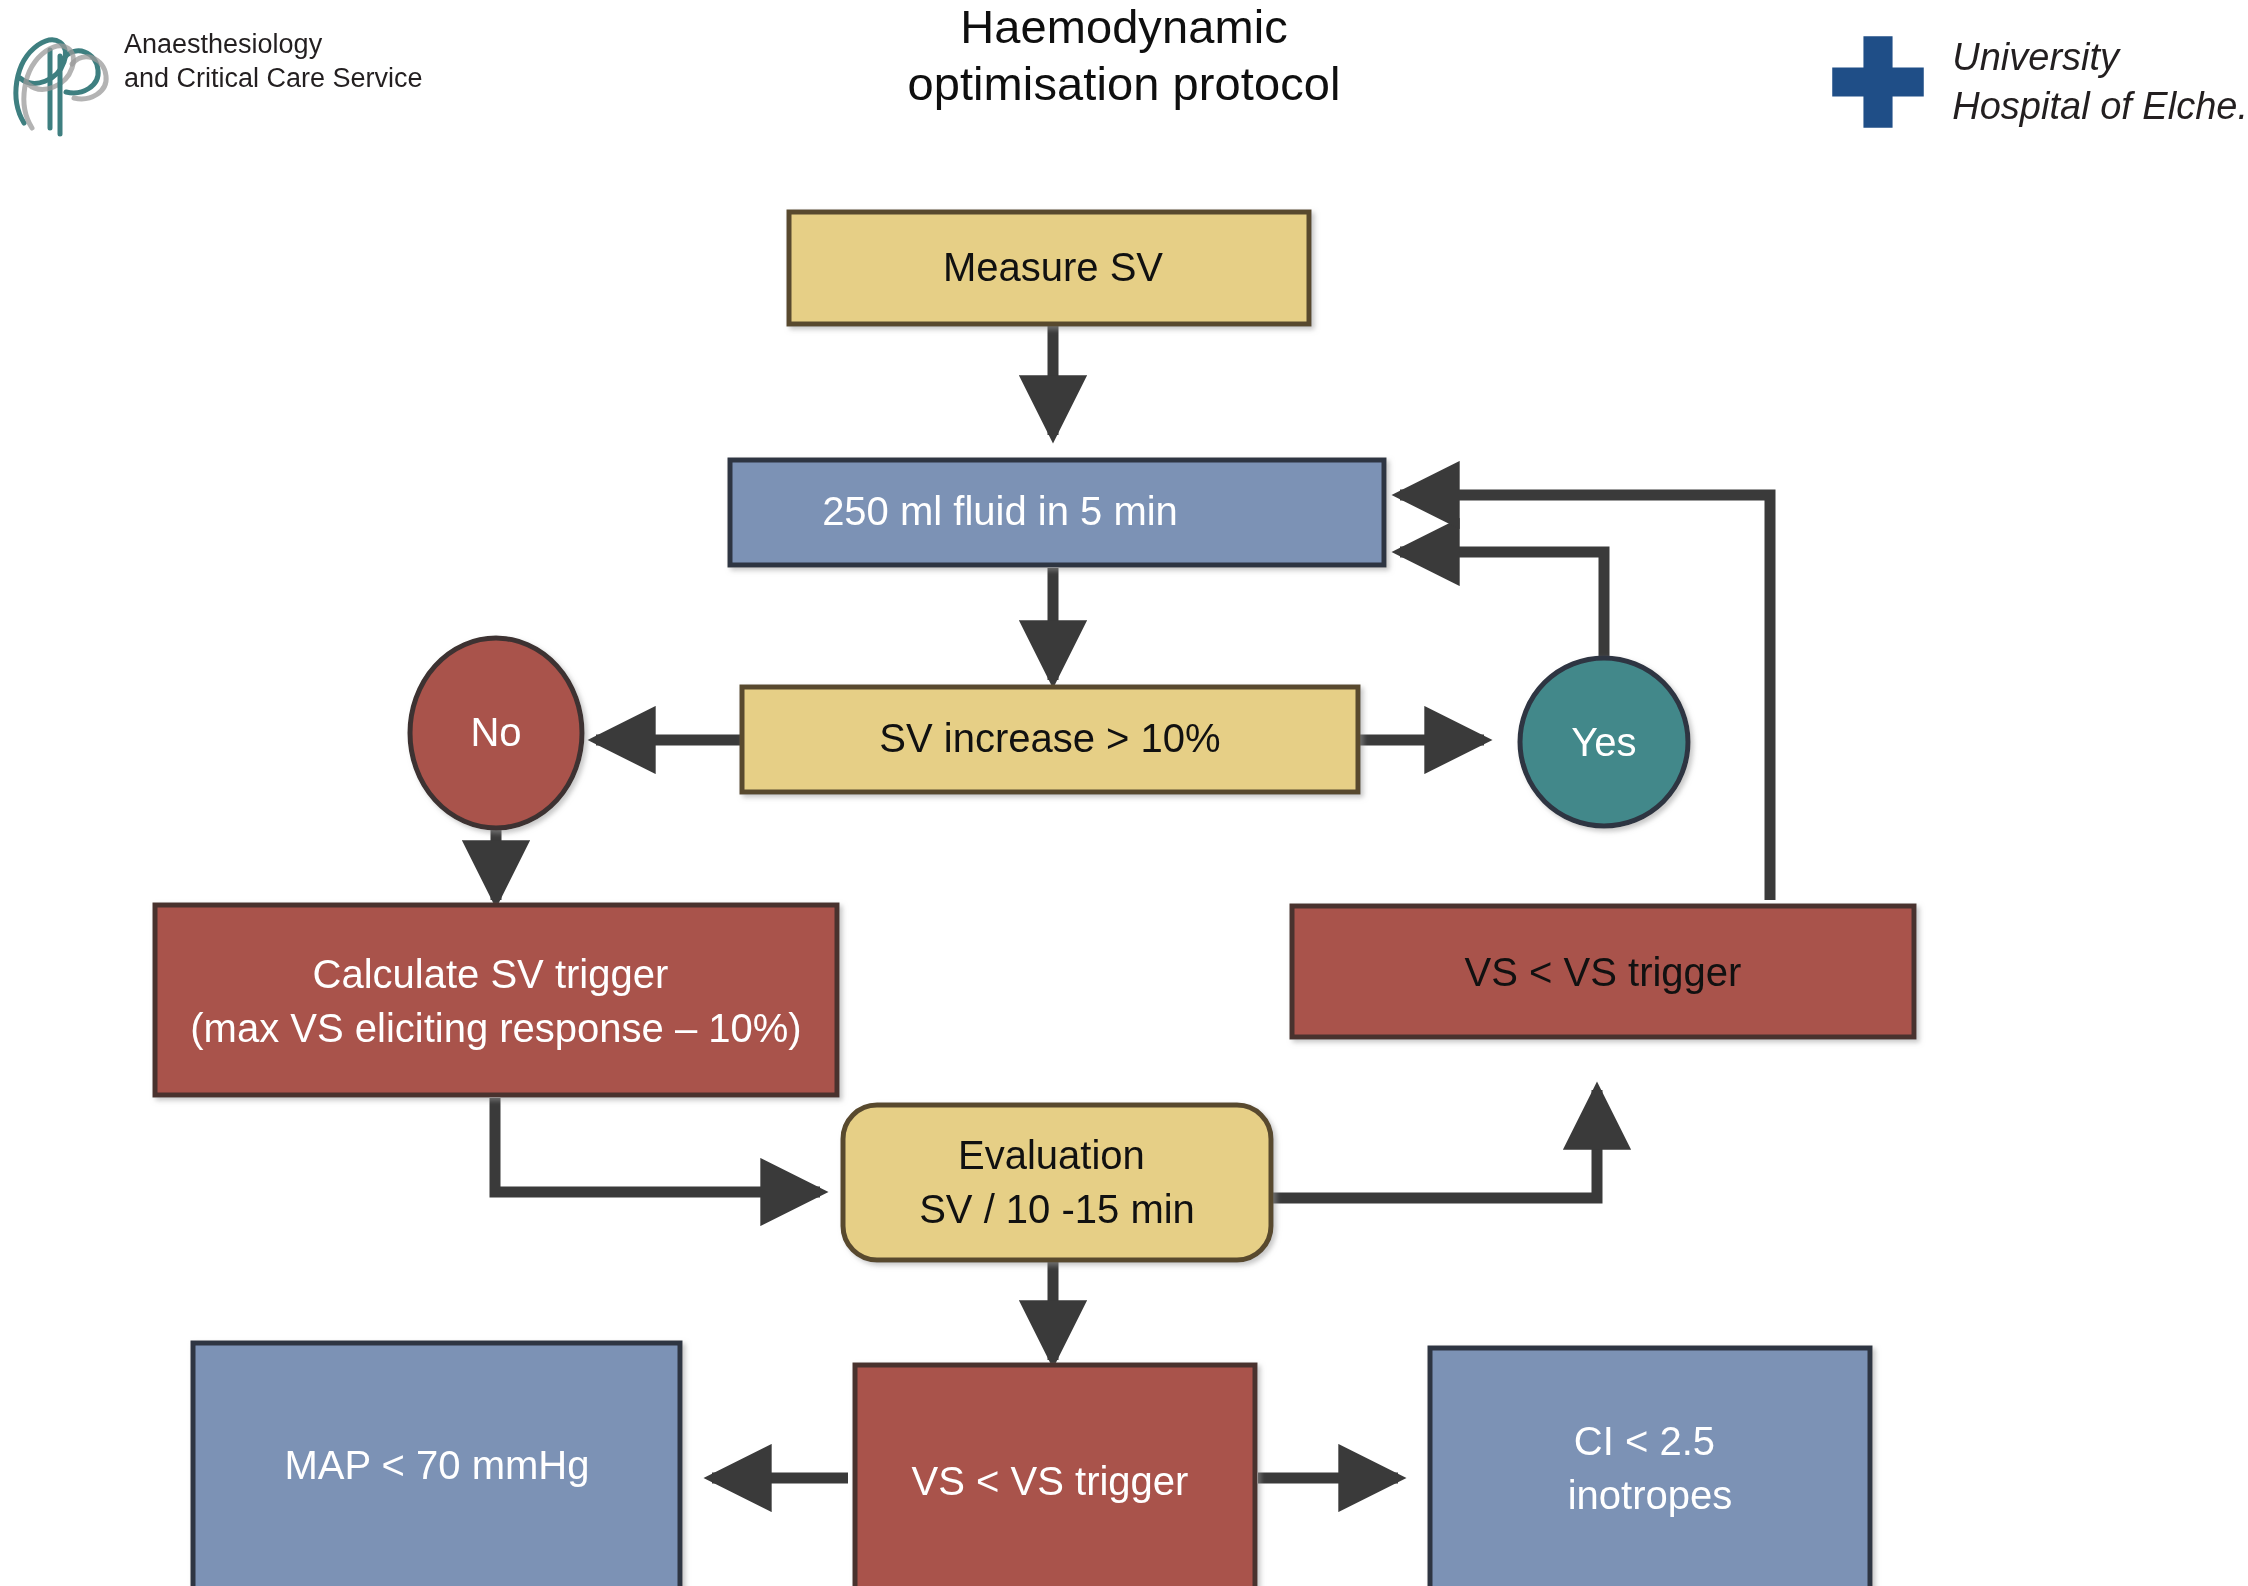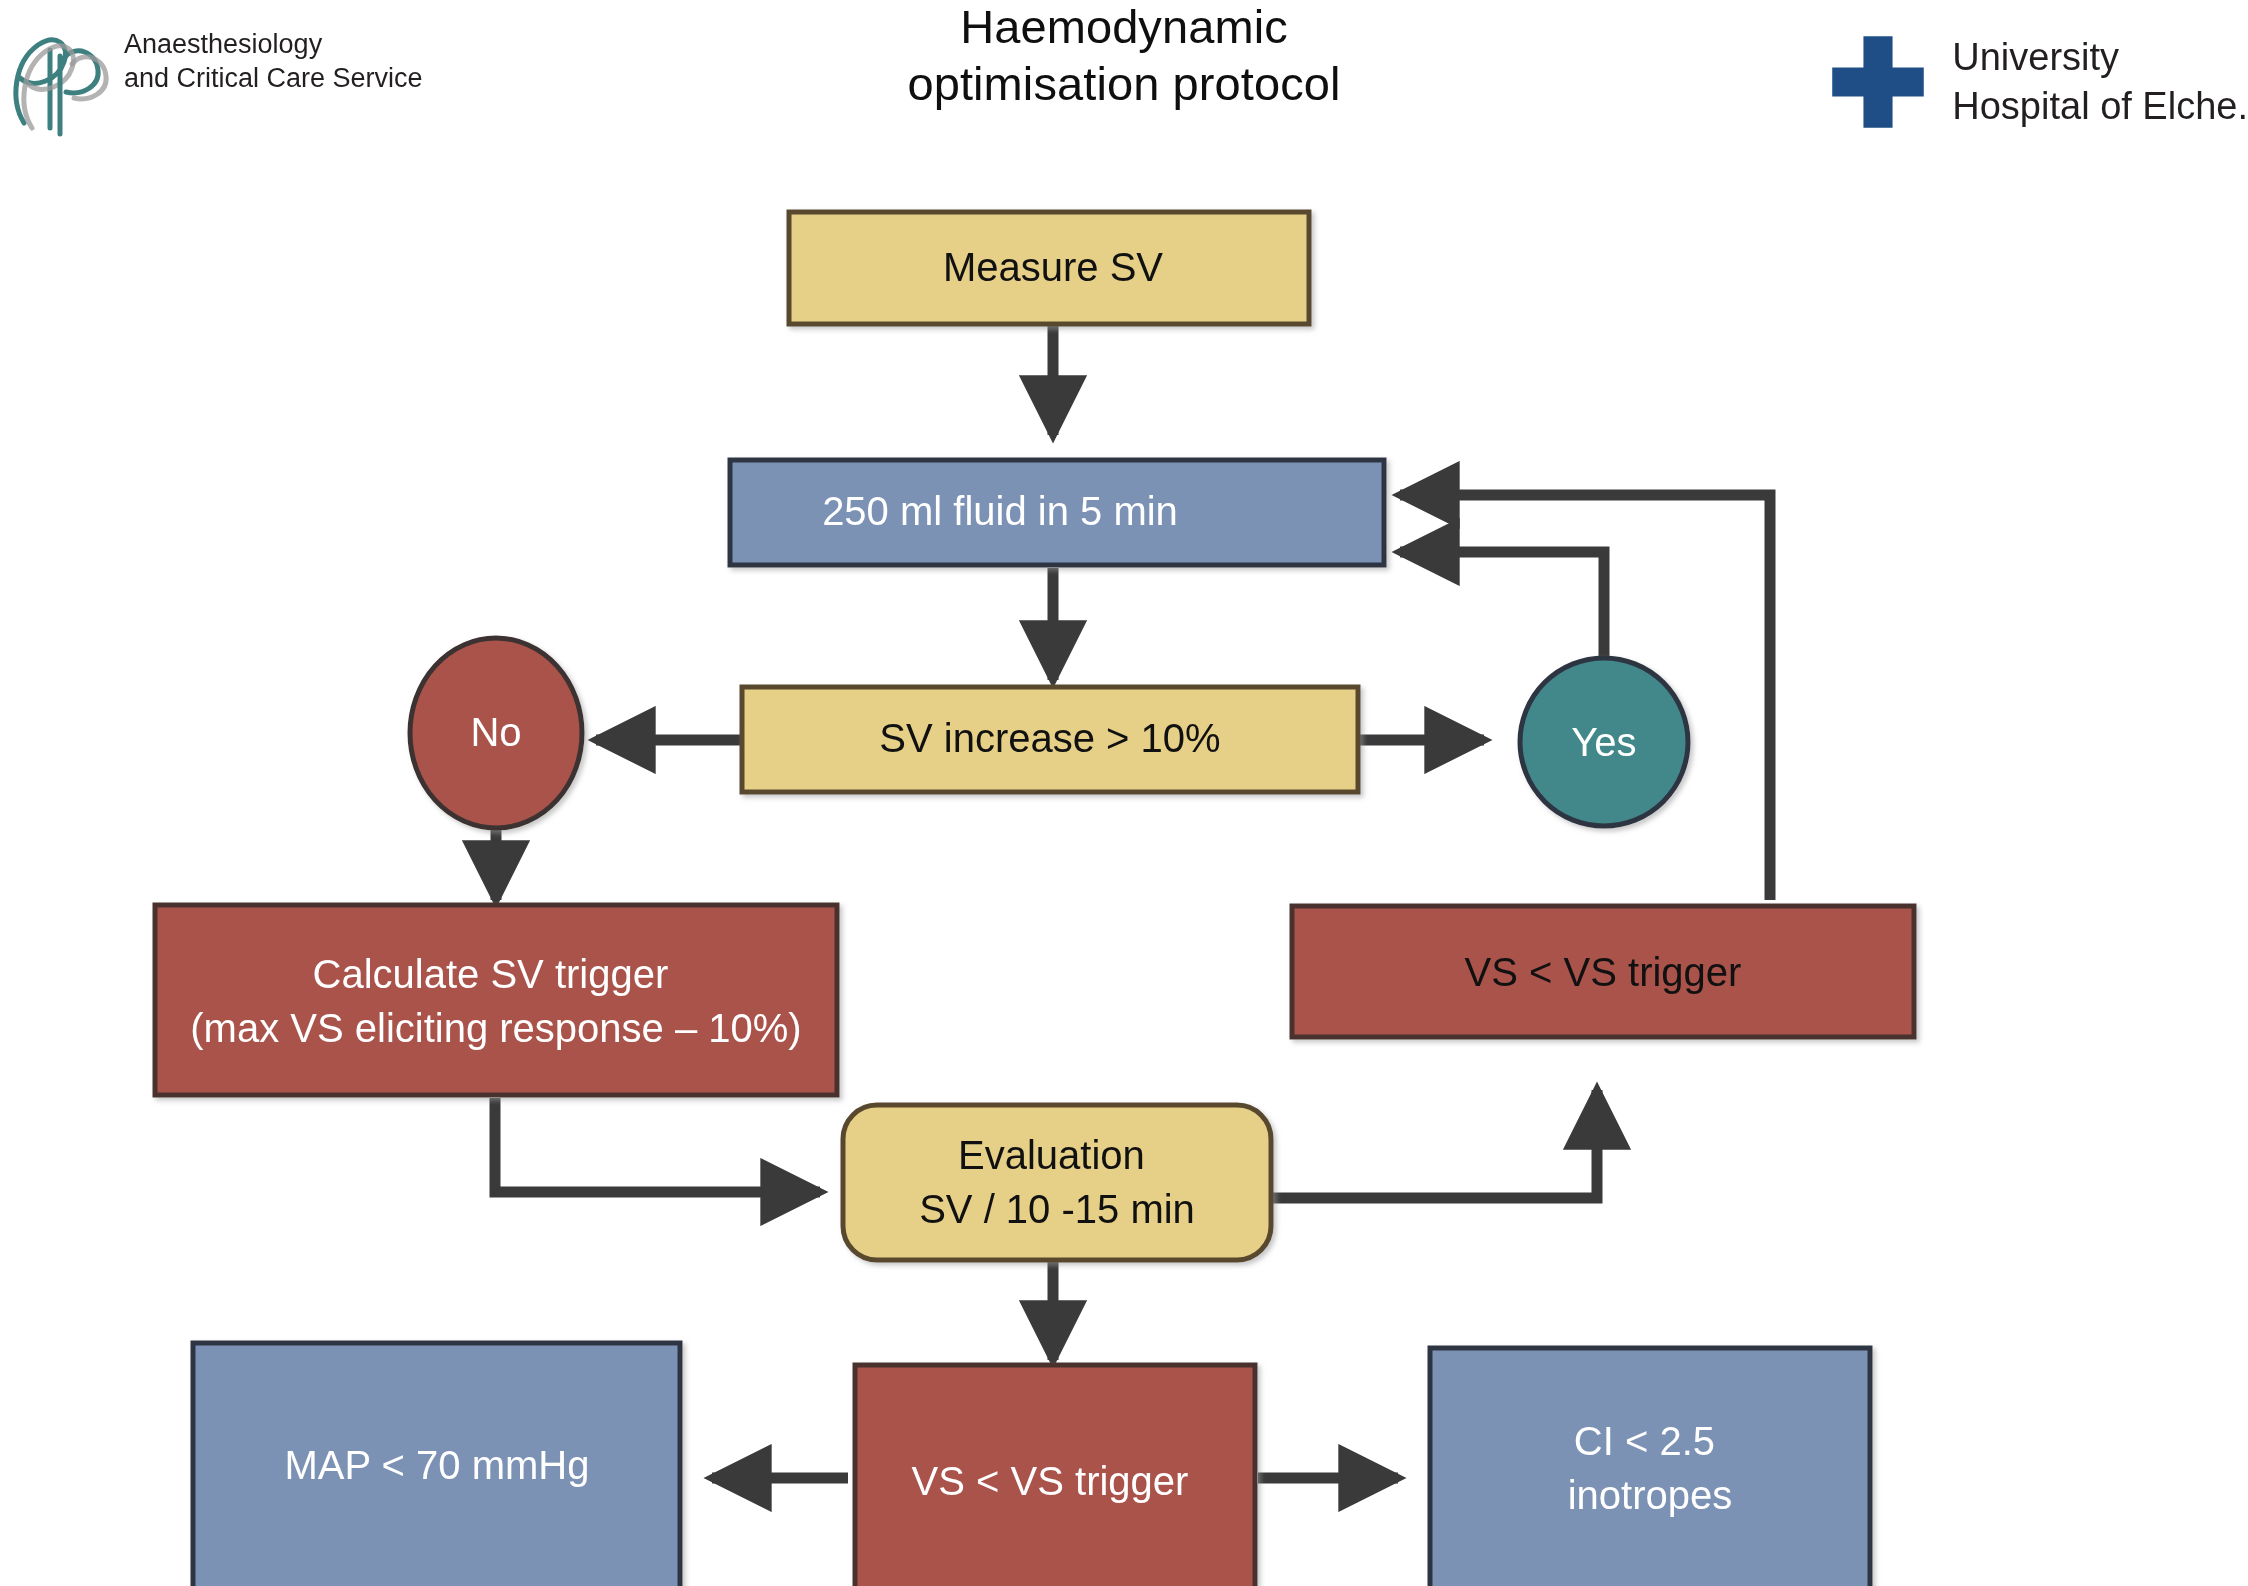--- a/index.html
+++ b/index.html
@@ -56,20 +56,21 @@
     letter-spacing: 0.1px;
   }
 
   .header-logo-right {
     position: absolute;
     right: 0px;
     top: 30px;
     display: flex;
     align-items: center;
     gap: 22px;
+    font-style: italic;
   }
   .cross-icon {
     width: 104px;
     height: 104px;
     flex: 0 0 104px;
   }
   .logo-text-right {
     font-size: 38px;
     line-height: 1.3;
     color: #231f20;

